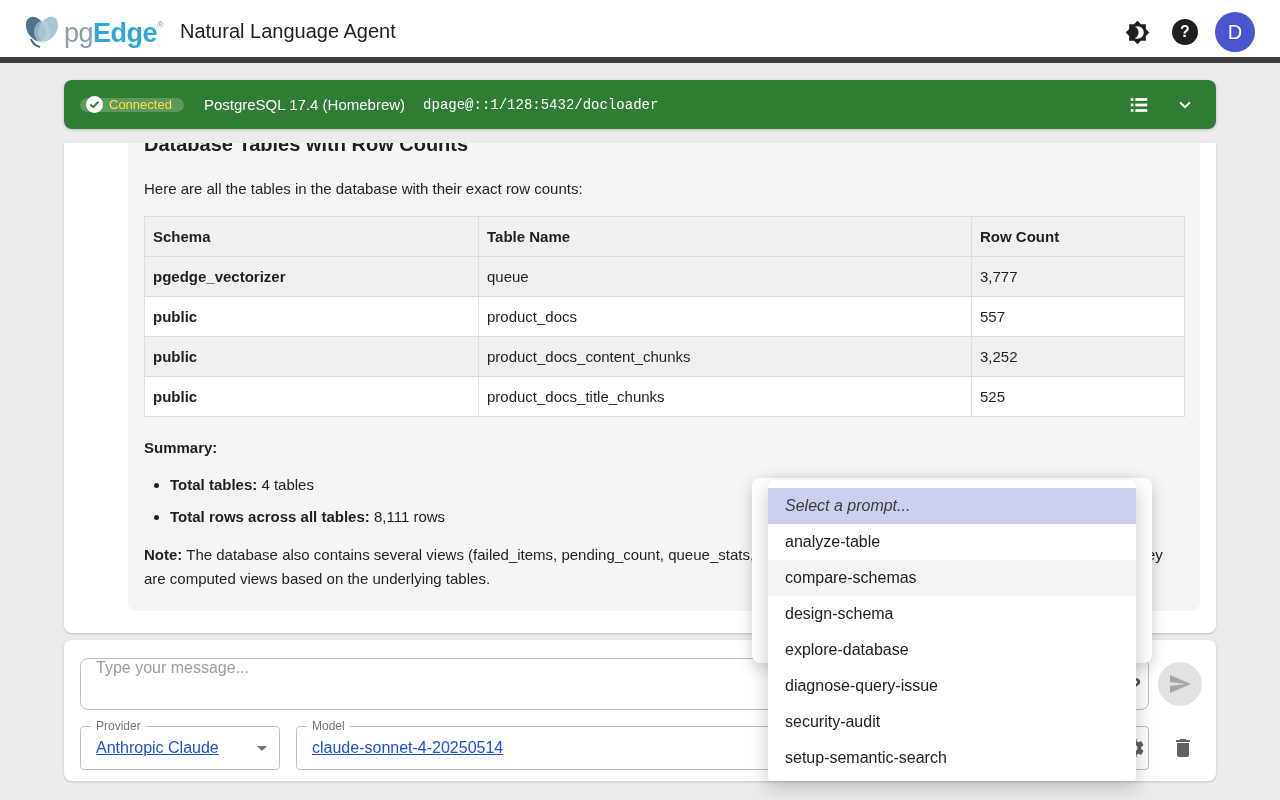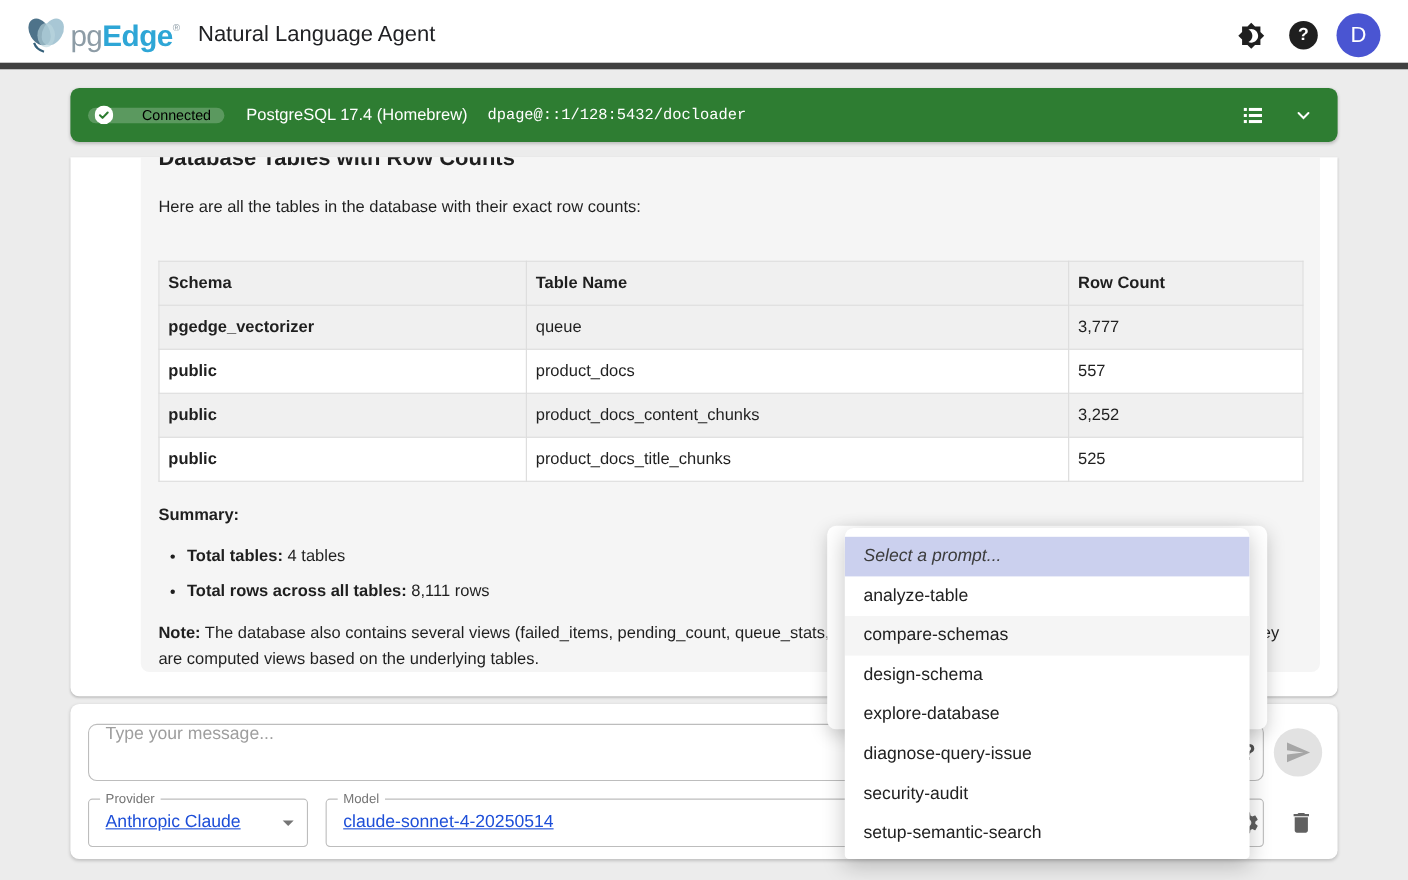--- a/index.html
+++ b/index.html
@@ -20,37 +20,37 @@
   .help-circle { left:1172px; background:#1f1f1f; border-radius:50%; color:#fff; font-size:16px;
                  font-weight:700; text-align:center; line-height:26px; }
   .avatar { position:absolute; left:1215px; top:12px; width:40px; height:40px; border-radius:50%;
             background:#4a55d2; color:#fff; font-size:20px; text-align:center; line-height:40px; cursor:pointer; }
 
   
   .conn-bar { position:absolute; left:64px; top:80px; width:1152px; height:49px; border-radius:8px;
               background:#2e7d32; display:flex; align-items:center; z-index:10;
               box-shadow:0 1px 3px rgba(0,0,0,0.2); }
   .conn-pill { margin-left:16px; height:14px; border-radius:13px; background:rgba(255,255,255,0.22);
-               display:flex; align-items:center; padding:0 12px 0 6px; color:#000000; font-size:13px;gap:20px; }
+               display:flex; align-items:center; padding:0 12px 0 6px; color:#fde047; font-size:13px; }
   .conn-pill svg { margin-right:6px; }
   .conn-server { color:#fff; font-size:15px; margin-left:20px; }
   .conn-dsn { color:#fff; font-size:14px; margin-left:18px; font-family:"Liberation Mono","DejaVu Sans Mono",monospace; }
   .conn-icons { margin-left:auto; display:flex; align-items:center; }
   .conn-icons .icon-btn { cursor:pointer; display:flex; align-items:center; }
   .conn-list-btn { margin-right:26px; }
   .conn-chevron-btn { margin-right:22px; }
 
   
   .chat-card { position:absolute; left:64px; top:143px; width:1152px; height:490px; background:#fff;
                border-radius:0 0 8px 8px; overflow:hidden; box-shadow:0 1px 2px rgba(0,0,0,0.18); }
   .assistant-bubble { position:absolute; left:64px; top:-27px; width:1072px; height:495px;
                       background:#f5f5f5; border-radius:8px; padding:0 16px; }
   .msg-heading { margin-top:14px; font-size:20px; font-weight:700; line-height:28px; color:#1f1f1f; }
   .msg-intro { margin-top:19px; font-size:15px; line-height:24px; color:#1f1f1f; }
-  table.results { margin-top:36px; border-collapse:collapse; width:1040px; table-layout:fixed; }
+  table.results { margin-top:15px; border-collapse:collapse; width:1040px; table-layout:fixed; }
   table.results th, table.results td { border:1px solid #dcdcdc; padding:9px 8px; font-size:15px;
                                        line-height:21px; text-align:left; color:#1f1f1f;
                                        overflow:hidden; white-space:nowrap; }
   table.results th { background:#f0f0f0; font-weight:700; }
   table.results td { background:#fff; }
   table.results tr.striped td { background:#f0f0f0; }
   table.results td:first-child { font-weight:700; }
   .summary-title { margin-top:19px; font-size:15px; font-weight:700; line-height:24px; color:#1f1f1f; }
   ul.summary-list { margin:9px 0 0 0; padding-left:26px; }
   ul.summary-list li { font-size:15px; line-height:32px; color:#1f1f1f; }

